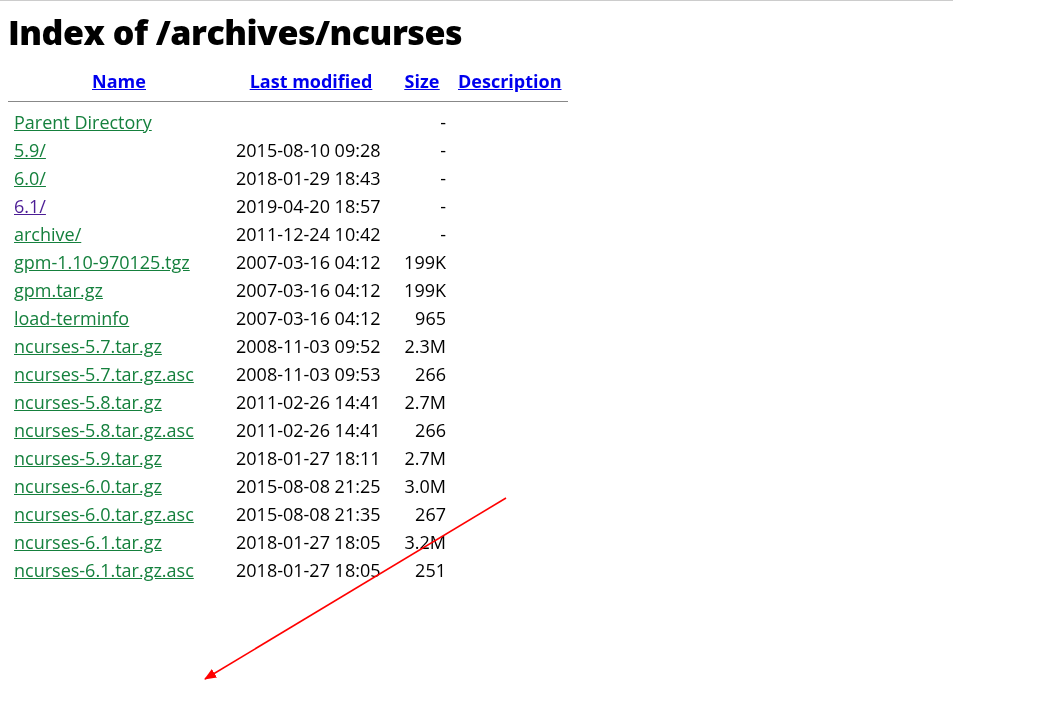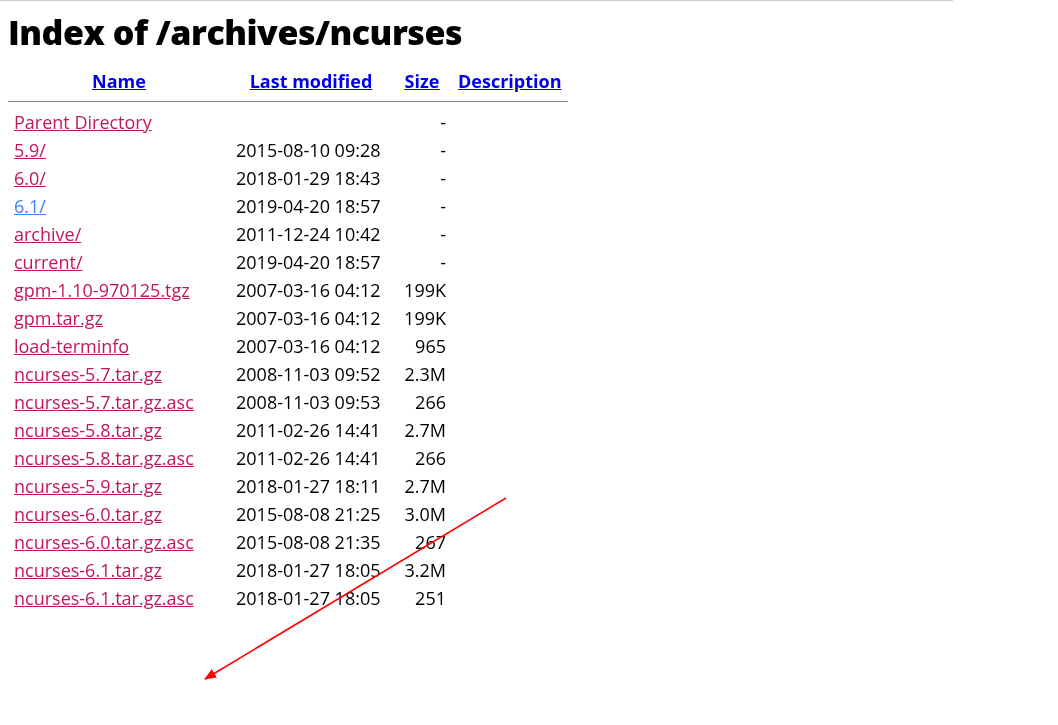--- a/index.html
+++ b/index.html
@@ -35,25 +35,25 @@
   table.listing th a {
     color: #0000EE;
     text-decoration: underline;
   }
   table.listing td {
     padding: 2px 6px;
     vertical-align: top;
     white-space: nowrap;
   }
   table.listing td.name a {
-    color: #be185d;
+    color: #15803d;
     text-decoration: underline;
   }
   table.listing td.name a.visited {
-    color: #3b82f6;
+    color: #4c1d95;
   }
   table.listing td.mod {
     text-align: left;
   }
   table.listing td.size {
     text-align: right;
     min-width: 48px;
   }
   table.listing td.desc {
     text-align: left;
@@ -123,26 +123,20 @@
           <td class="size">-</td>
           <td class="desc"></td>
         </tr>
         <tr>
           <td class="name"><a href="#">archive/</a></td>
           <td class="mod">2011-12-24 10:42</td>
           <td class="size">-</td>
           <td class="desc"></td>
         </tr>
         <tr>
-          <td class="name"><a href="#">current/</a></td>
-          <td class="mod">2019-04-20 18:57</td>
-          <td class="size">-</td>
-          <td class="desc"></td>
-        </tr>
-        <tr>
           <td class="name"><a href="#">gpm-1.10-970125.tgz</a></td>
           <td class="mod">2007-03-16 04:12</td>
           <td class="size">199K</td>
           <td class="desc"></td>
         </tr>
         <tr>
           <td class="name"><a href="#">gpm.tar.gz</a></td>
           <td class="mod">2007-03-16 04:12</td>
           <td class="size">199K</td>
           <td class="desc"></td>

